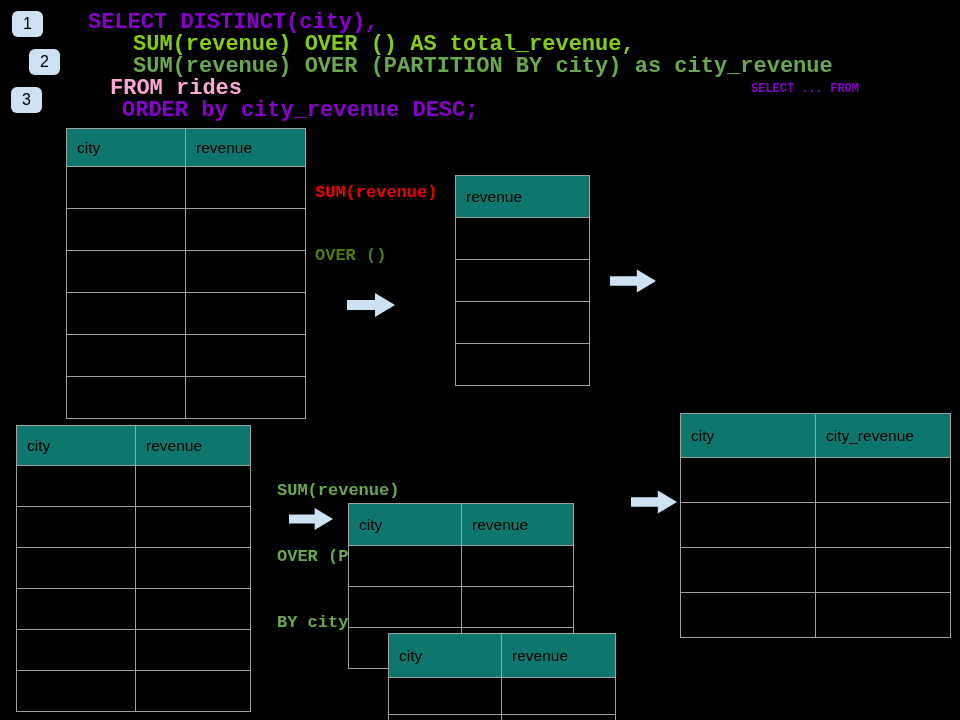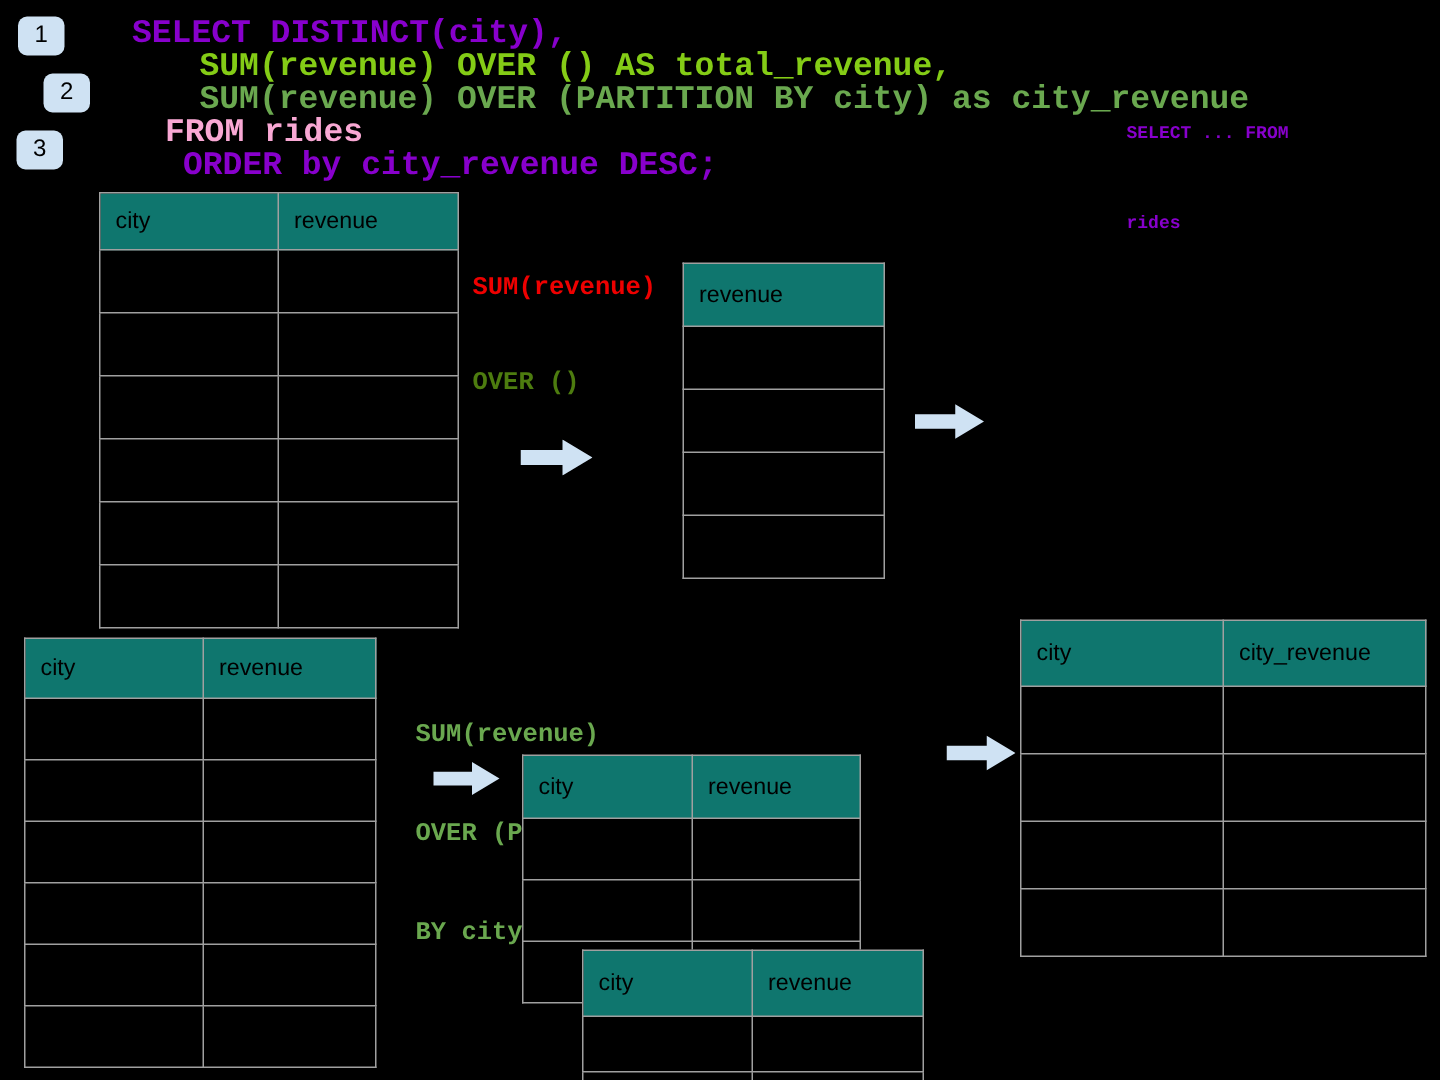--- a/index.html
+++ b/index.html
@@ -61,21 +61,20 @@
   <div>
     <div class="sql-line" id="sl1" style="color: rgb(136, 0, 204);">SELECT DISTINCT(city),</div>
     <div class="sql-line" id="sl2" style="color: #84cc16;">SUM(revenue) OVER () AS total_revenue,</div>
     <div class="sql-line" id="sl3" style="color: rgb(106, 168, 79);">SUM(revenue) OVER (PARTITION BY city) as city_revenue</div>
     <div class="sql-line" id="sl4" style="color: #f9a8d4;">FROM rides</div>
     <div class="sql-line" id="sl5" style="color: rgb(136, 0, 204);">ORDER by city_revenue DESC;</div>
   </div>
 
   <div class="anno" id="side-note">
     <div style="color: rgb(136, 0, 204);">SELECT ... FROM</div>
-    <div style="color: rgb(136, 0, 204);">rides</div>
   </div>
 
   <div class="anno" id="label-total">
     <div style="color: rgb(238, 0, 0);">SUM(revenue)</div>
     <div style="color: #4d7c0f;">OVER ()</div>
   </div>
 
   <div class="anno" id="label-partition">
     <div style="color: rgb(106, 168, 79);">SUM(revenue)</div>
     <div style="color: rgb(106, 168, 79);">OVER (PARTITION</div>

